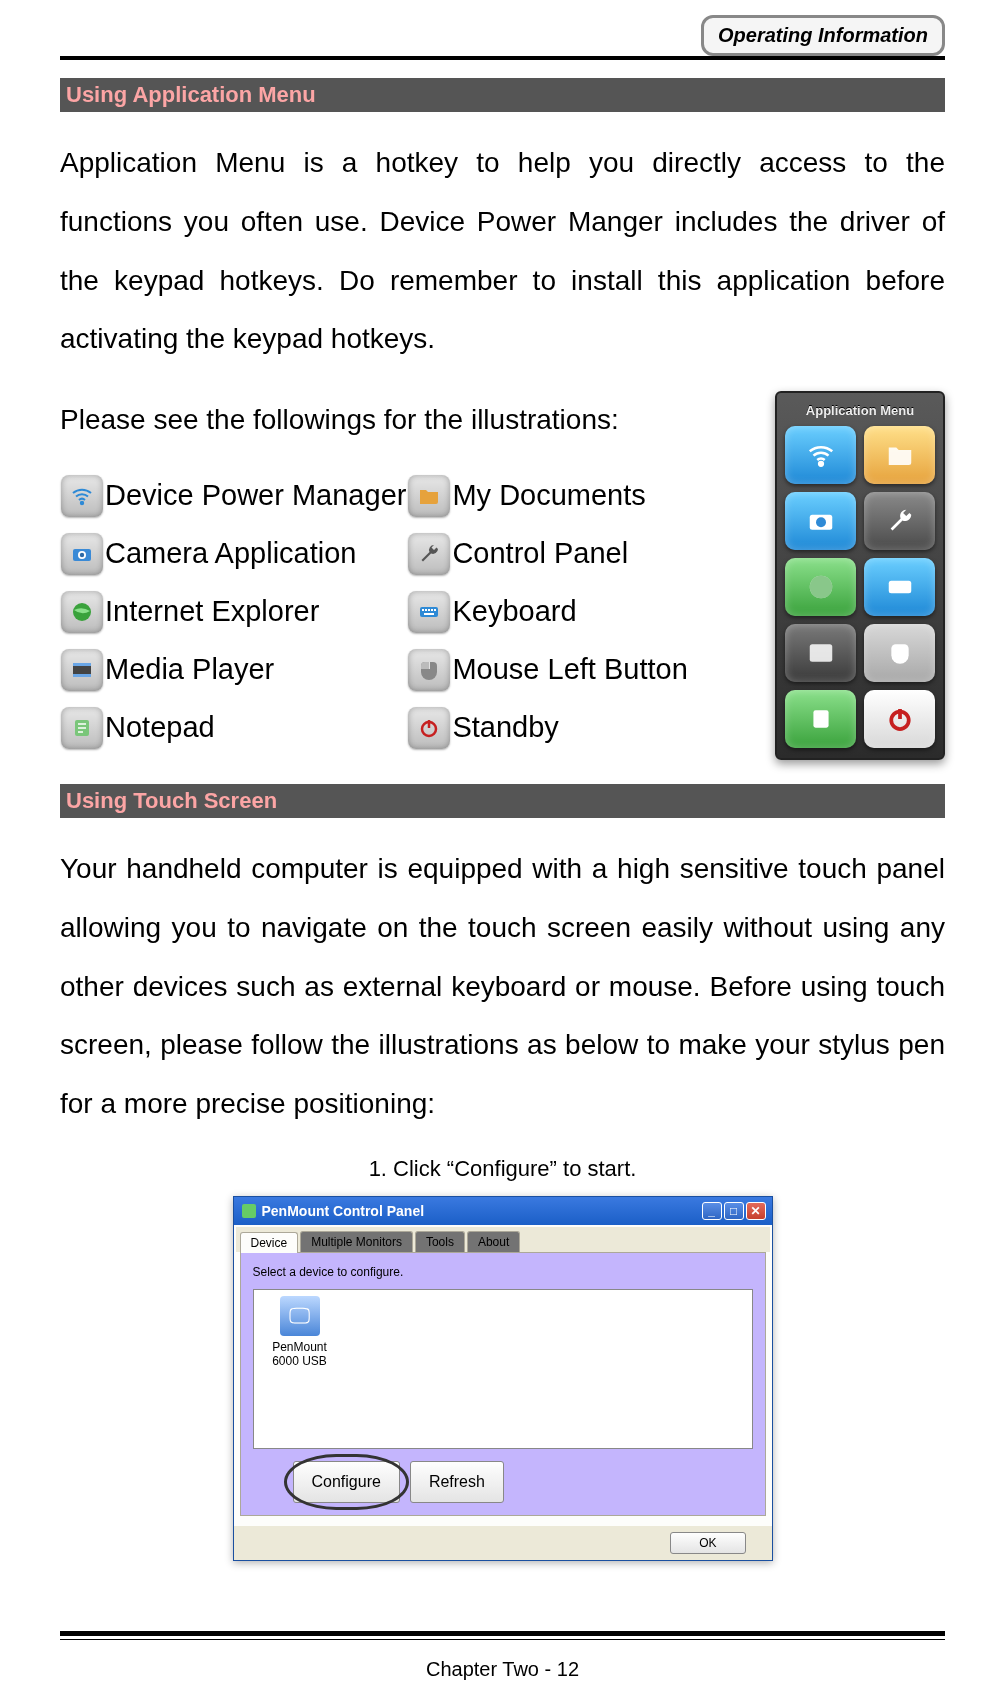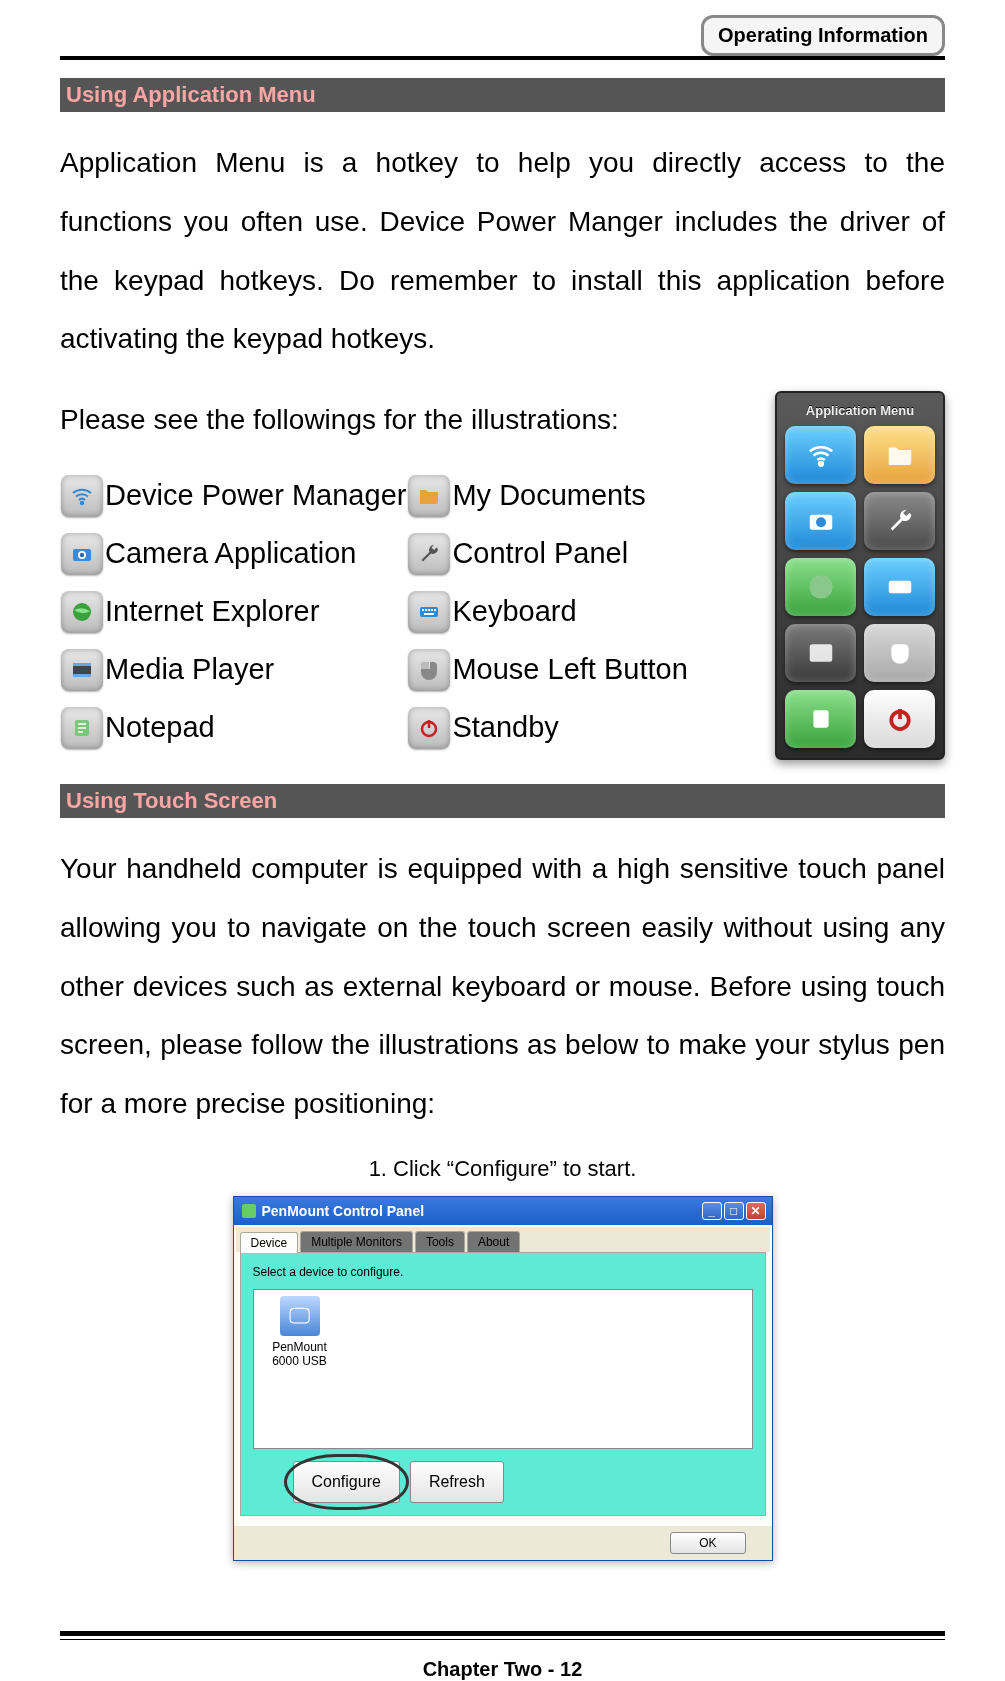--- a/index.html
+++ b/index.html
@@ -15,20 +15,21 @@
     width: 1005px;
     padding: 20px 60px 40px 60px;
     position: relative;
   }
   .header-badge {
     float: right;
     border: 3px solid #888;
     border-radius: 12px;
     padding: 6px 14px;
     font-weight: bold;
+    font-style: italic;
     font-size: 20px;
     background: #f5f5f5;
     margin-top: -5px;
   }
   .header-rule {
     clear: both;
     border: 0;
     border-top: 4px solid #000;
     margin: 8px 0 12px 0;
   }
@@ -146,21 +147,21 @@
     border: 1px solid #aca899;
     border-bottom: none;
     padding: 3px 10px;
     background: #737373;
     border-radius: 3px 3px 0 0;
     cursor: pointer;
   }
   .winxp-tab.active { background: #fdfdfb; position: relative; top: 1px; }
   .winxp-content {
     border: 1px solid #aca899;
-    background: #5eead4;
+    background: #c4b5fd;
     margin: 0 4px 4px 4px;
     padding: 12px;
   }
   .winxp-content .hint { font-size: 12px; margin-bottom: 10px; }
   .device-list {
     border: 1px solid #888;
     width: 100%;
     height: 160px;
     background: #fff;
     padding: 6px;
@@ -203,21 +204,21 @@
   }
   .footer-rule {
     border: 0;
     border-top: 3px double #000;
     border-bottom: 1px solid #000;
     height: 5px;
     margin: 70px 0 20px 0;
   }
   .footer-rule { border: 0; height: 5px; background: #000; margin: 70px 0 3px 0; }
   .footer-rule2 { border: 0; height: 1px; background: #000; margin: 0 0 18px 0; }
-  .page-footer { text-align: center; font-weight: bold; font-size: 20px; }
+  .page-footer { text-align: center; font-weight: normal; font-size: 20px; }
 </style>
 </head>
 <body>
 
 <div class="page">
 
   <div class="header-badge">Operating Information</div>
   <hr class="header-rule">
 
   <div class="section-bar"> Using Application Menu</div>

